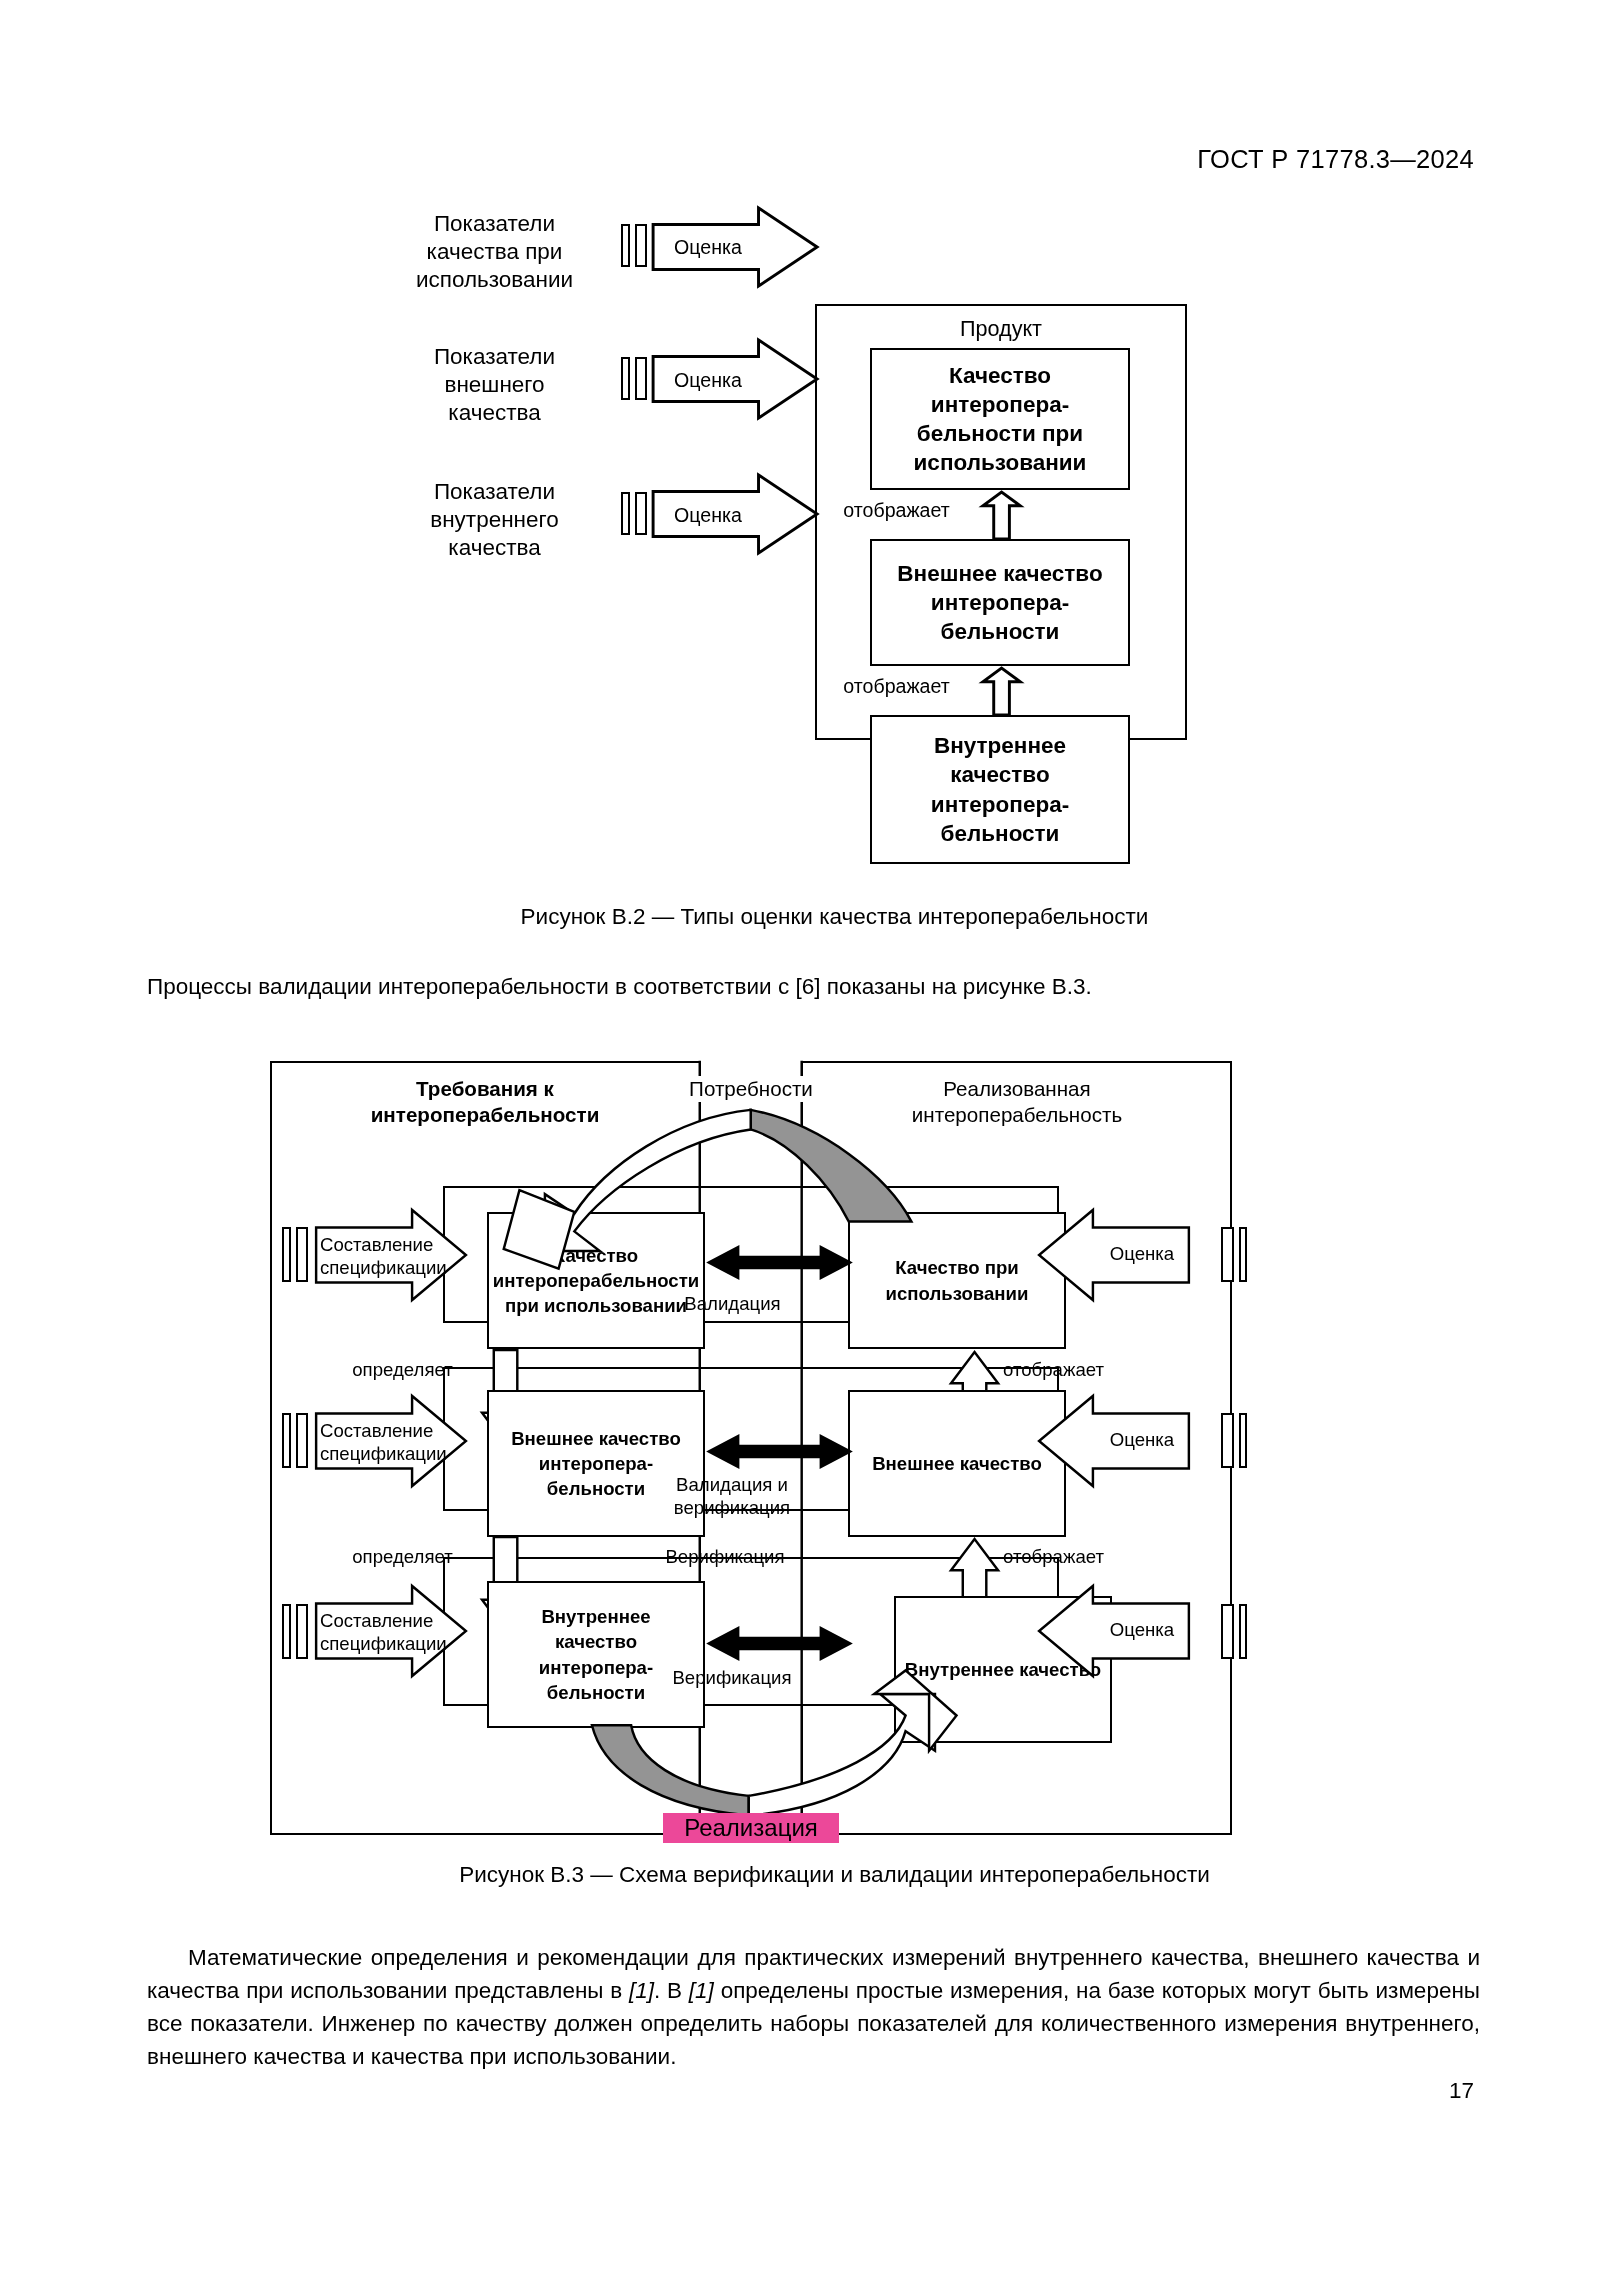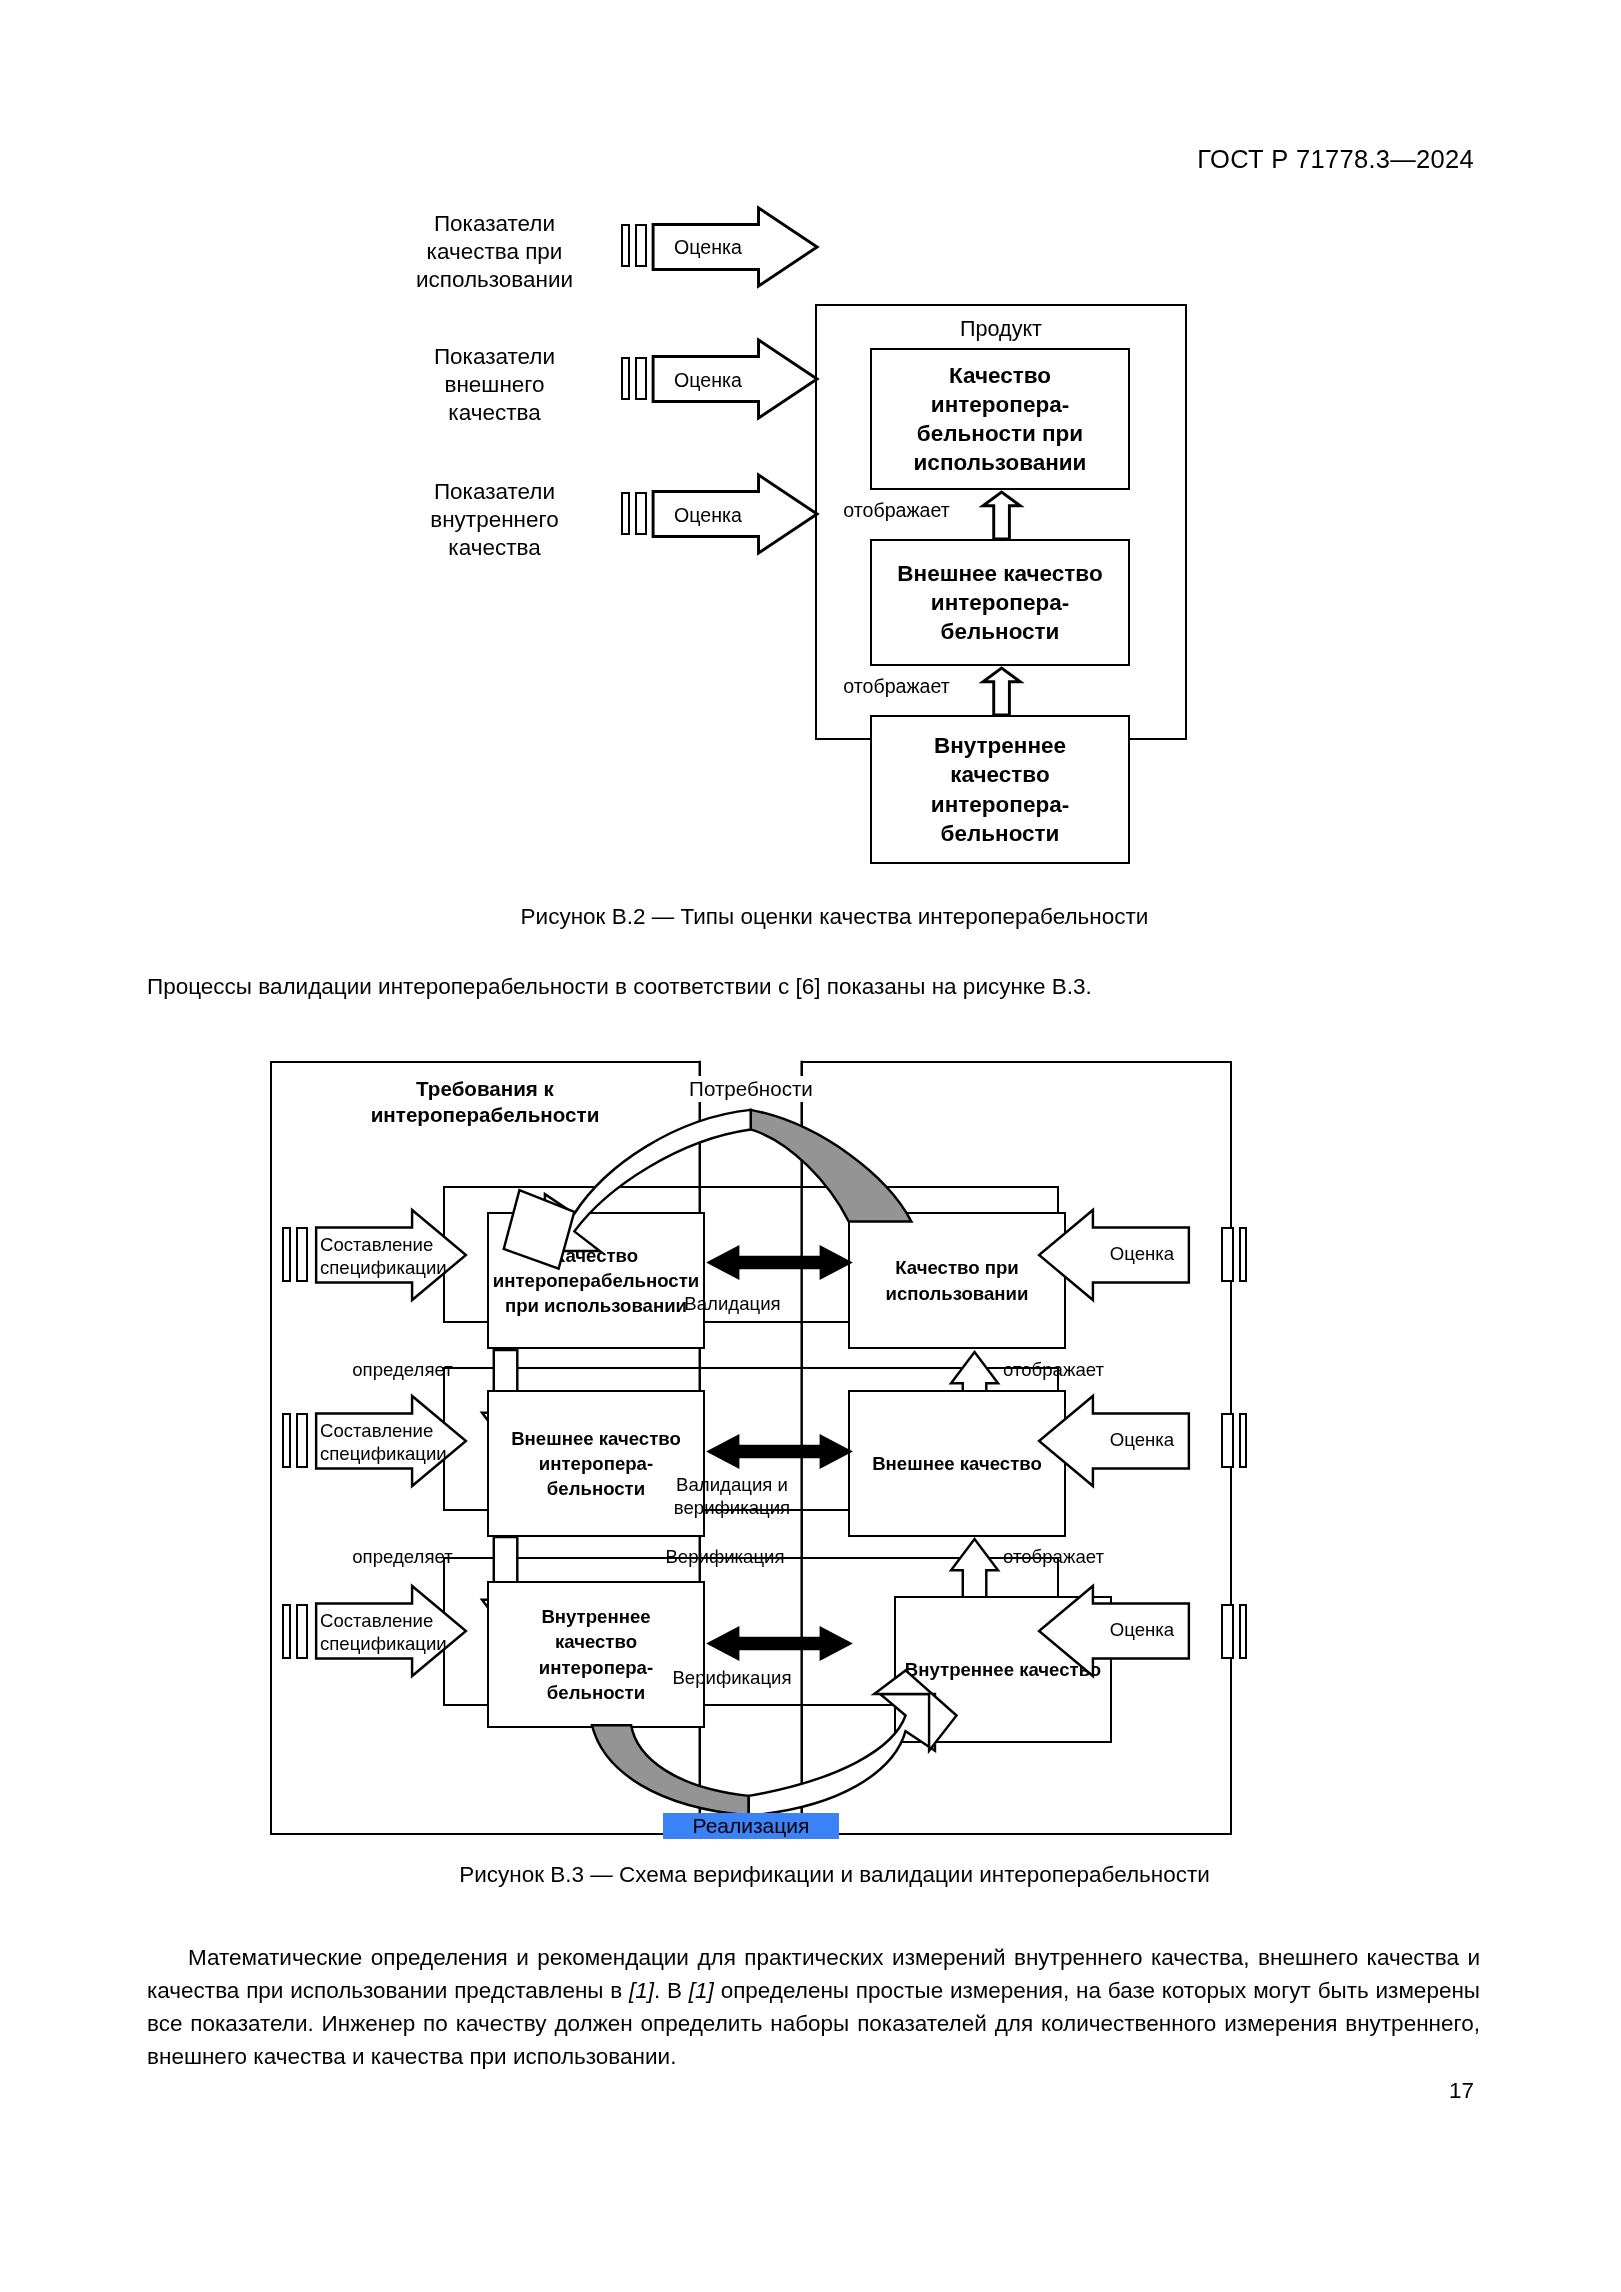--- a/index.html
+++ b/index.html
@@ -123,20 +123,22 @@
     <span>Процессы валидации интероперабельности в соответствии с [6] показаны на рисунке В.3.</span>
   </div>
 
   <div class="dg" id="figB3">
 
     <div class="bx thin" style="left:270px;top:21.6px;width:431px;height:774px;"></div>
     <div class="bx thin" style="left:801px;top:21.6px;width:431px;height:774px;"></div>
 
     <div class="lbl" style="left:279px;top:37px;width:412px;font-size:20.6px;font-weight:bold;">Требования к
 интероперабельности</div>
+    <div class="lbl" style="left:811px;top:37px;width:412px;font-size:20.6px;">Реализованная
+интероперабельность</div>
 
     <div class="bx" style="left:443px;top:147px;width:616px;height:137px;"></div>
     <div class="bx" style="left:443px;top:328px;width:616px;height:144px;"></div>
     <div class="bx" style="left:443px;top:518px;width:616px;height:149px;"></div>
 
     <svg style="left:0;top:0;" width="1621" height="814" viewBox="0 0 1654 830">
       <line class="stroke2" x1="714" y1="22" x2="714" y2="812"></line>
       <line class="stroke2" x1="818" y1="22" x2="818" y2="812"></line>
     </svg>
 
@@ -270,21 +272,21 @@
 
     <svg style="left:0;top:0;" width="1621" height="814" viewBox="0 0 1654 830">
 
       <path class="fillg" d="M604,700 C616,748 672,784 764,792 L764,772 C690,764 650,734 644,700 Z"></path>
 
       <path class="fillw2" d="M764,792 C856,784 912,748 924,706
                                L954,726 L954,668 L898,668 L924,690
                                C912,724 856,756 764,772 Z"></path>
       <path class="fillw2" d="M898,668 L954,668 L954,726 L982,690 L930,644 Z" transform="translate(-6,0)"></path>
     </svg>
-    <div class="lbl" style="left:663px;top:774px;width:176px;font-size:21px;background:#3b82f6;">Реализация</div>
+    <div class="lbl" style="left:663px;top:774px;width:176px;font-size:24px;background:#ec4899;">Реализация</div>
 
   </div>
 
   <div class="cap" style="top:1862px;">Рисунок В.3 — Схема верификации и валидации интероперабельности</div>
 
   <div class="para" style="top:1941px;">
     <span style="display:inline-block;width:41px;"></span><span>Математические определения и рекомендации для практических измерений внутреннего качества, внешнего качества и качества при использовании представлены в </span><i>[1]</i><span>. В </span><i>[1]</i><span> определены простые измерения, на базе которых могут быть измерены все показатели. Инженер по качеству должен определить наборы показателей для количественного измерения внутреннего, внешнего качества и качества при использовании.</span>
   </div>
 
   <div class="pageno">17</div>

